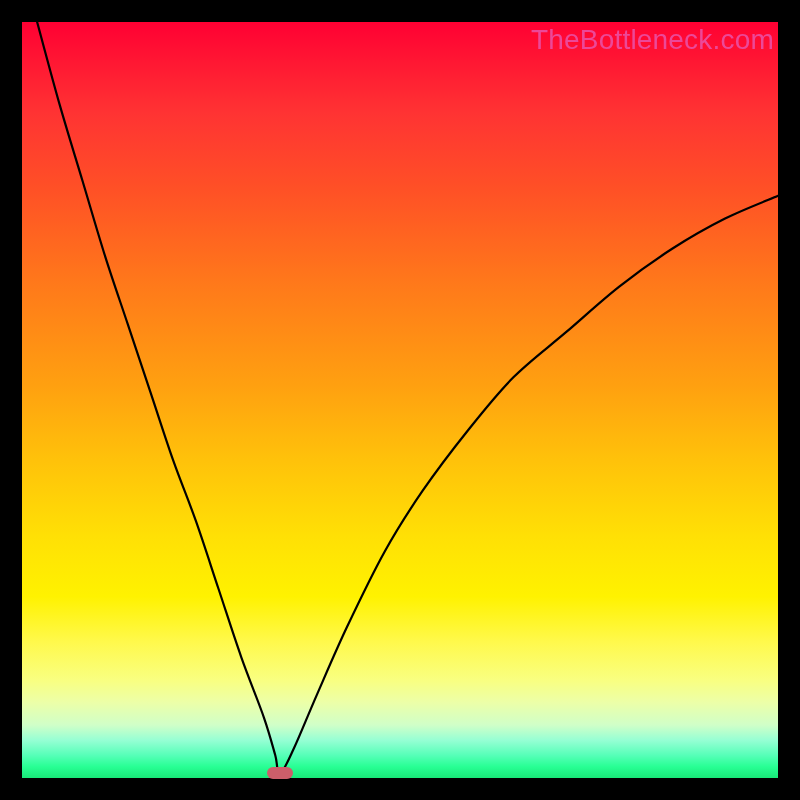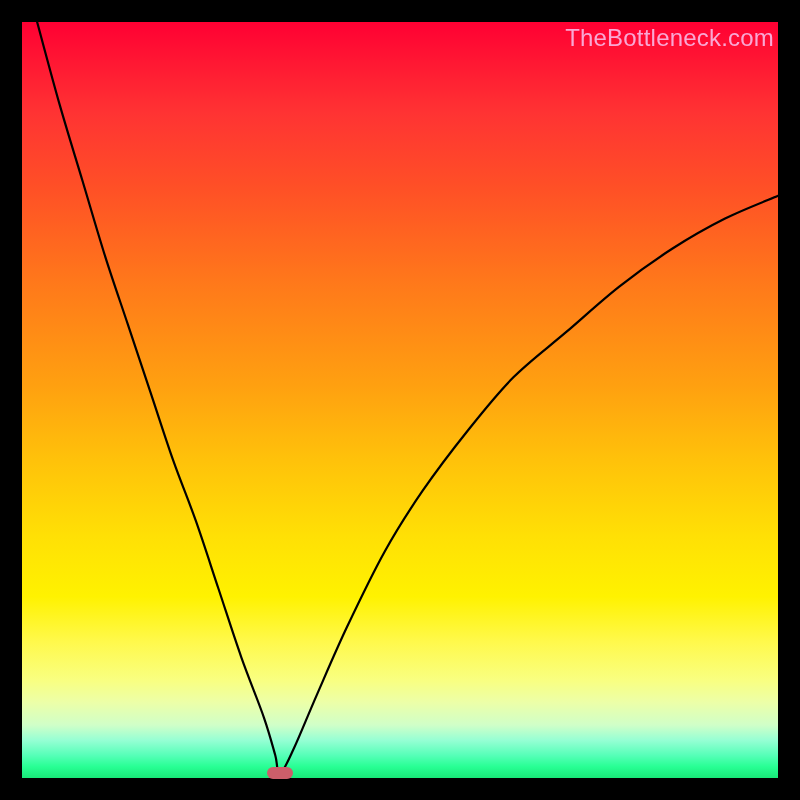--- a/index.html
+++ b/index.html
@@ -40,22 +40,22 @@
       #96ffd4 95%,
       #56ffb8 97%,
       #28ff94 98.5%,
       #18e878 100%
     );
   }
   .watermark {
     position: absolute;
     top: 2px;
     right: 4px;
-    color: #f9a8d4;
-    font-size: 24px;
+    color: #ec4899;
+    font-size: 28px;
     font-weight: 500;
     letter-spacing: 0.2px;
     z-index: 5;
   }
   svg.curve {
     position: absolute;
     inset: 0;
     width: 100%;
     height: 100%;
     z-index: 3;

